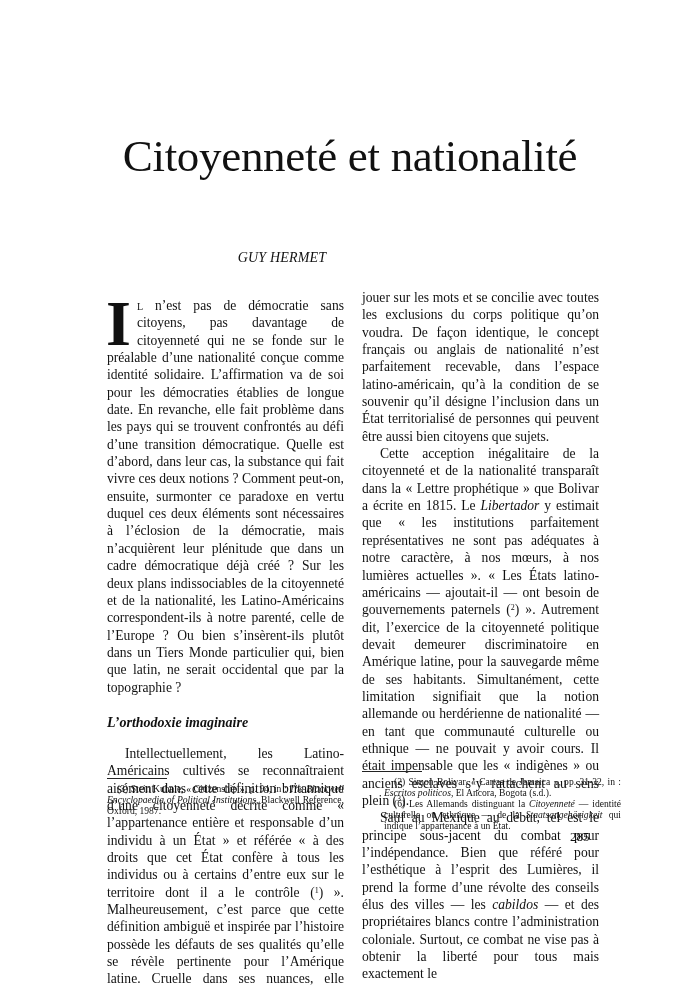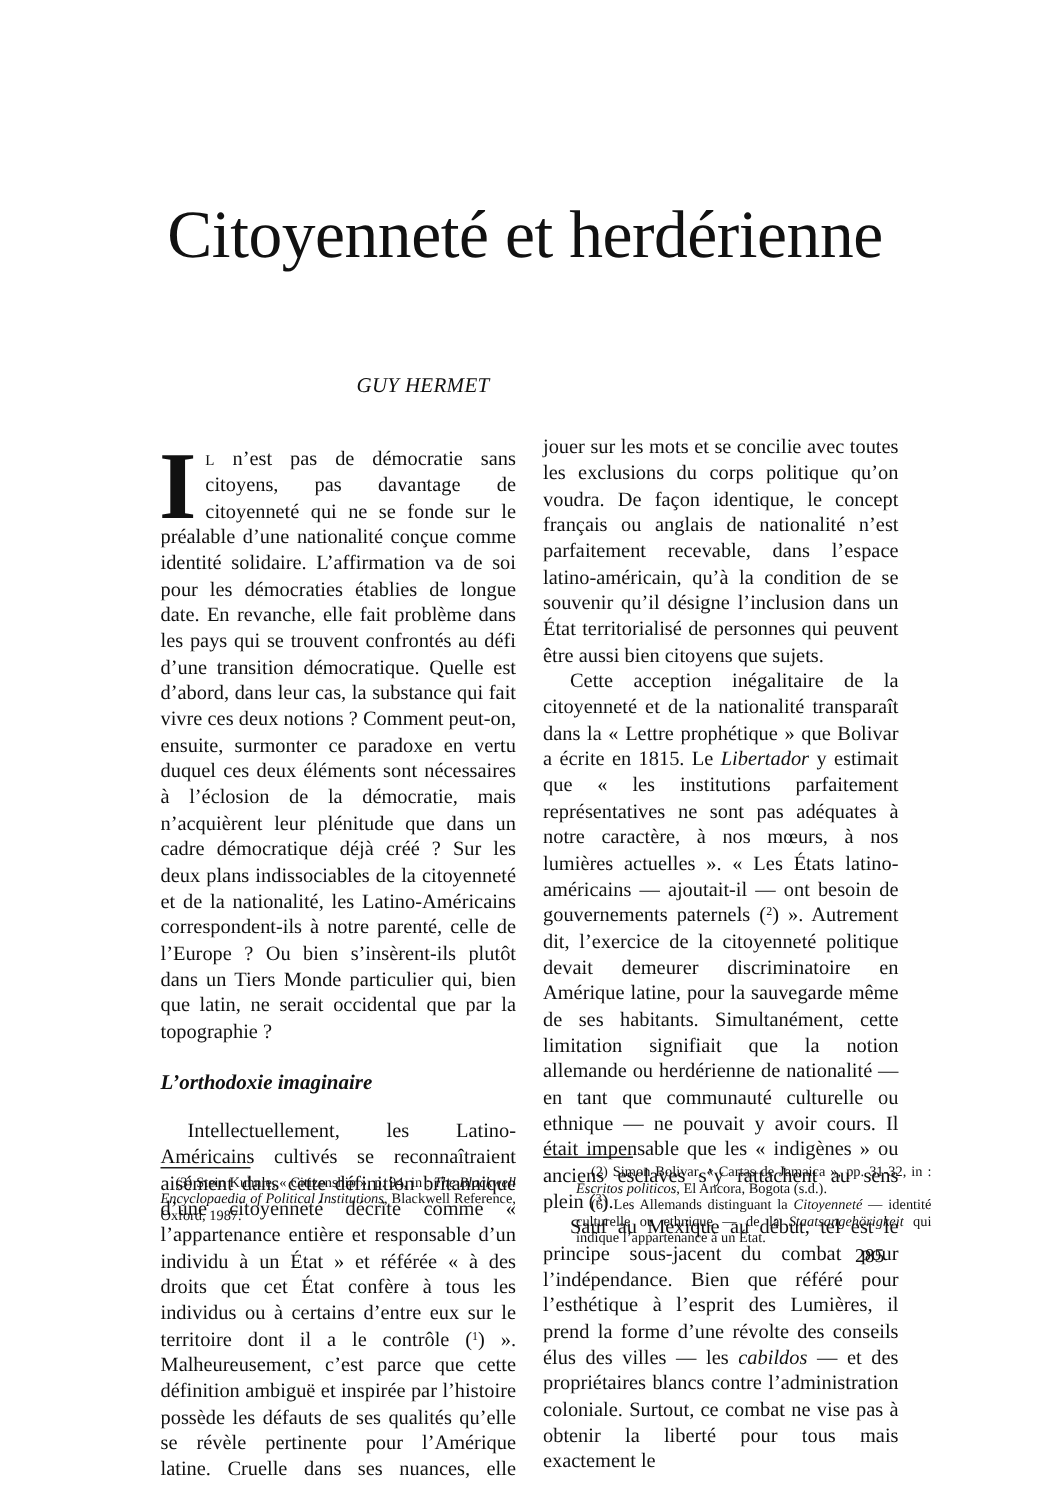--- a/index.html
+++ b/index.html
@@ -21,21 +21,21 @@
   .fn-rule { position:absolute; height:1px; background:#222; width:60px; }
   .footnotes { position:absolute; width:237px; font-size:9.6px; line-height:11px; text-align:justify; }
   .footnotes p { margin:0; text-indent:10px; }
   .page-num { position:absolute; left:570px; top:829px; font-size:13px; }
   em { font-style:italic; }
 </style>
 </head>
 <body>
 
 <div class="title">
-  <div>Citoyenneté et herdérienne</div>
+  <div>Citoyenneté et nationalité</div>
 </div>
 
 <div class="author">GUY HERMET</div>
 
 <div class="col col-left">
   <p class="dropcap-wrap">
     <span class="dropcap">I</span><span class="smallcap">l</span><span> n’est pas de démocratie sans citoyens, pas davantage de citoyenneté qui ne se fonde sur le préalable d’une nationalité conçue comme identité solidaire. L’affirmation va de soi pour les démocraties établies de longue date. En revanche, elle fait problème dans les pays qui se trouvent confrontés au défi d’une transition démocratique. Quelle est d’abord, dans leur cas, la substance qui fait vivre ces deux notions ? Comment peut-on, ensuite, surmonter ce paradoxe en vertu duquel ces deux éléments sont nécessaires à l’éclosion de la démocratie, mais n’acquièrent leur plénitude que dans un cadre démocratique déjà créé ? Sur les deux plans indissociables de la citoyenneté et de la nationalité, les Latino-Américains correspondent-ils à notre parenté, celle de l’Europe ? Ou bien s’insèrent-ils plutôt dans un Tiers Monde particulier qui, bien que latin, ne serait occidental que par la topographie ?</span>
   </p>
   <h2 class="section">L’orthodoxie imaginaire</h2>
   <p class="indent">

